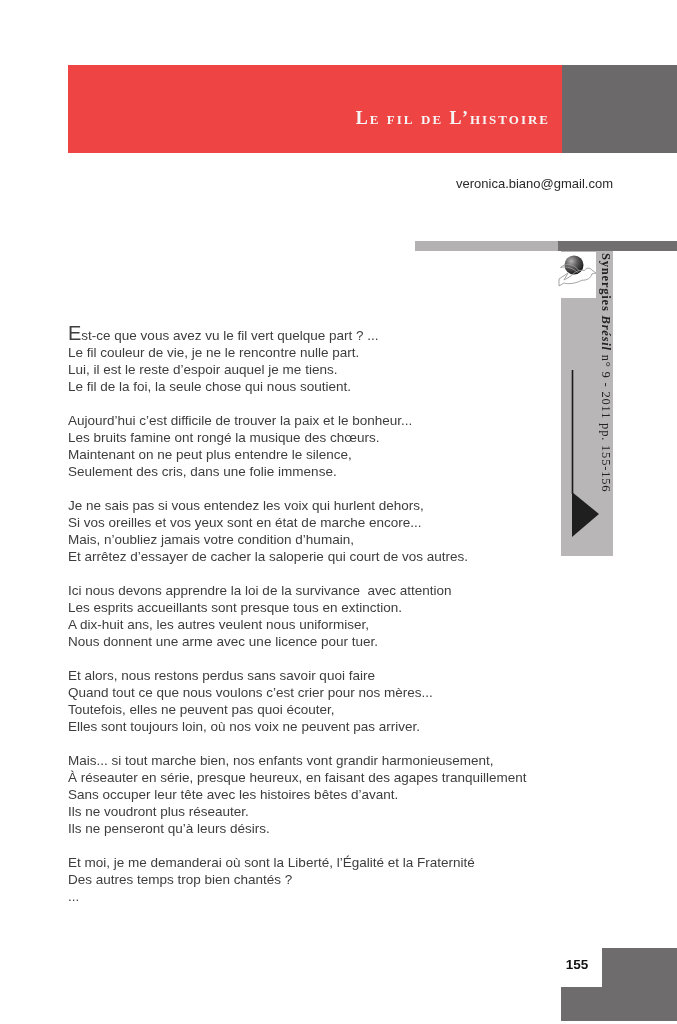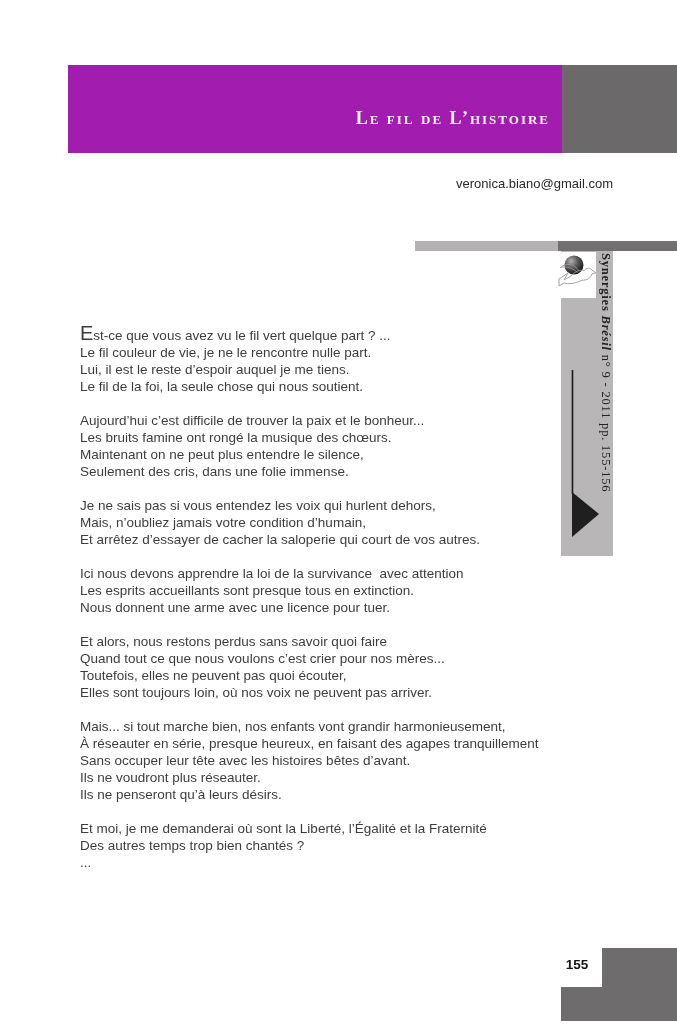--- a/index.html
+++ b/index.html
@@ -10,21 +10,21 @@
     width: 677px; height: 1024px;
     background: #ffffff;
     overflow: hidden;
     margin: 0 auto;
   }
 
   
   .banner-light {
     position: absolute; left: 68px; top: 65px;
     width: 494px; height: 88px;
-    background: #a21caf;
+    background: #ef4444;
     display: flex; align-items: center; justify-content: flex-end;
     padding-right: 12px; padding-top: 18px;
   }
   .banner-dark {
     position: absolute; left: 562px; top: 65px;
     width: 115px; height: 88px;
     background: #6b696a;
   }
   .page-title {
     font-family: "Liberation Serif", serif;
@@ -68,21 +68,21 @@
     white-space: nowrap;
   }
   .side-text .jname { font-weight: bold; }
   .side-text .jregion { font-weight: bold; font-style: italic; }
   .side-arrow {
     position: absolute; left: 564px; top: 366px;
   }
 
   
   .poem {
-    position: absolute; left: 80px; top: 325px; width: 505px;
+    position: absolute; left: 68px; top: 325px; width: 505px;
     font-size: 13.5px; line-height: 17px; color: #3d3d3d;
   }
   .stanza { margin-bottom: 17px; }
   .line { white-space: pre-wrap; }
   .line.lead::first-letter { font-size: 20px; }
 
   
   .footer-block-a {
     position: absolute; left: 602px; top: 948px;
     width: 75px; height: 73px; background: #6e6c6d;
@@ -148,26 +148,28 @@
       <div class="line">Le fil de la foi, la seule chose qui nous soutient.</div>
     </div>
     <div class="stanza">
       <div class="line">Aujourd’hui c’est difficile de trouver la paix et le bonheur...</div>
       <div class="line">Les bruits famine ont rongé la musique des chœurs.</div>
       <div class="line">Maintenant on ne peut plus entendre le silence,</div>
       <div class="line">Seulement des cris, dans une folie immense.</div>
     </div>
     <div class="stanza">
       <div class="line">Je ne sais pas si vous entendez les voix qui hurlent dehors,</div>
+      <div class="line">Si vos oreilles et vos yeux sont en état de marche encore...</div>
       <div class="line">Mais, n’oubliez jamais votre condition d’humain,</div>
       <div class="line">Et arrêtez d’essayer de cacher la saloperie qui court de vos autres.</div>
     </div>
     <div class="stanza">
       <div class="line">Ici nous devons apprendre la loi de la survivance  avec attention</div>
       <div class="line">Les esprits accueillants sont presque tous en extinction.</div>
+      <div class="line">A dix-huit ans, les autres veulent nous uniformiser,</div>
       <div class="line">Nous donnent une arme avec une licence pour tuer.</div>
     </div>
     <div class="stanza">
       <div class="line">Et alors, nous restons perdus sans savoir quoi faire</div>
       <div class="line">Quand tout ce que nous voulons c’est crier pour nos mères...</div>
       <div class="line">Toutefois, elles ne peuvent pas quoi écouter,</div>
       <div class="line">Elles sont toujours loin, où nos voix ne peuvent pas arriver.</div>
     </div>
     <div class="stanza">
       <div class="line">Mais... si tout marche bien, nos enfants vont grandir harmonieusement,</div>

